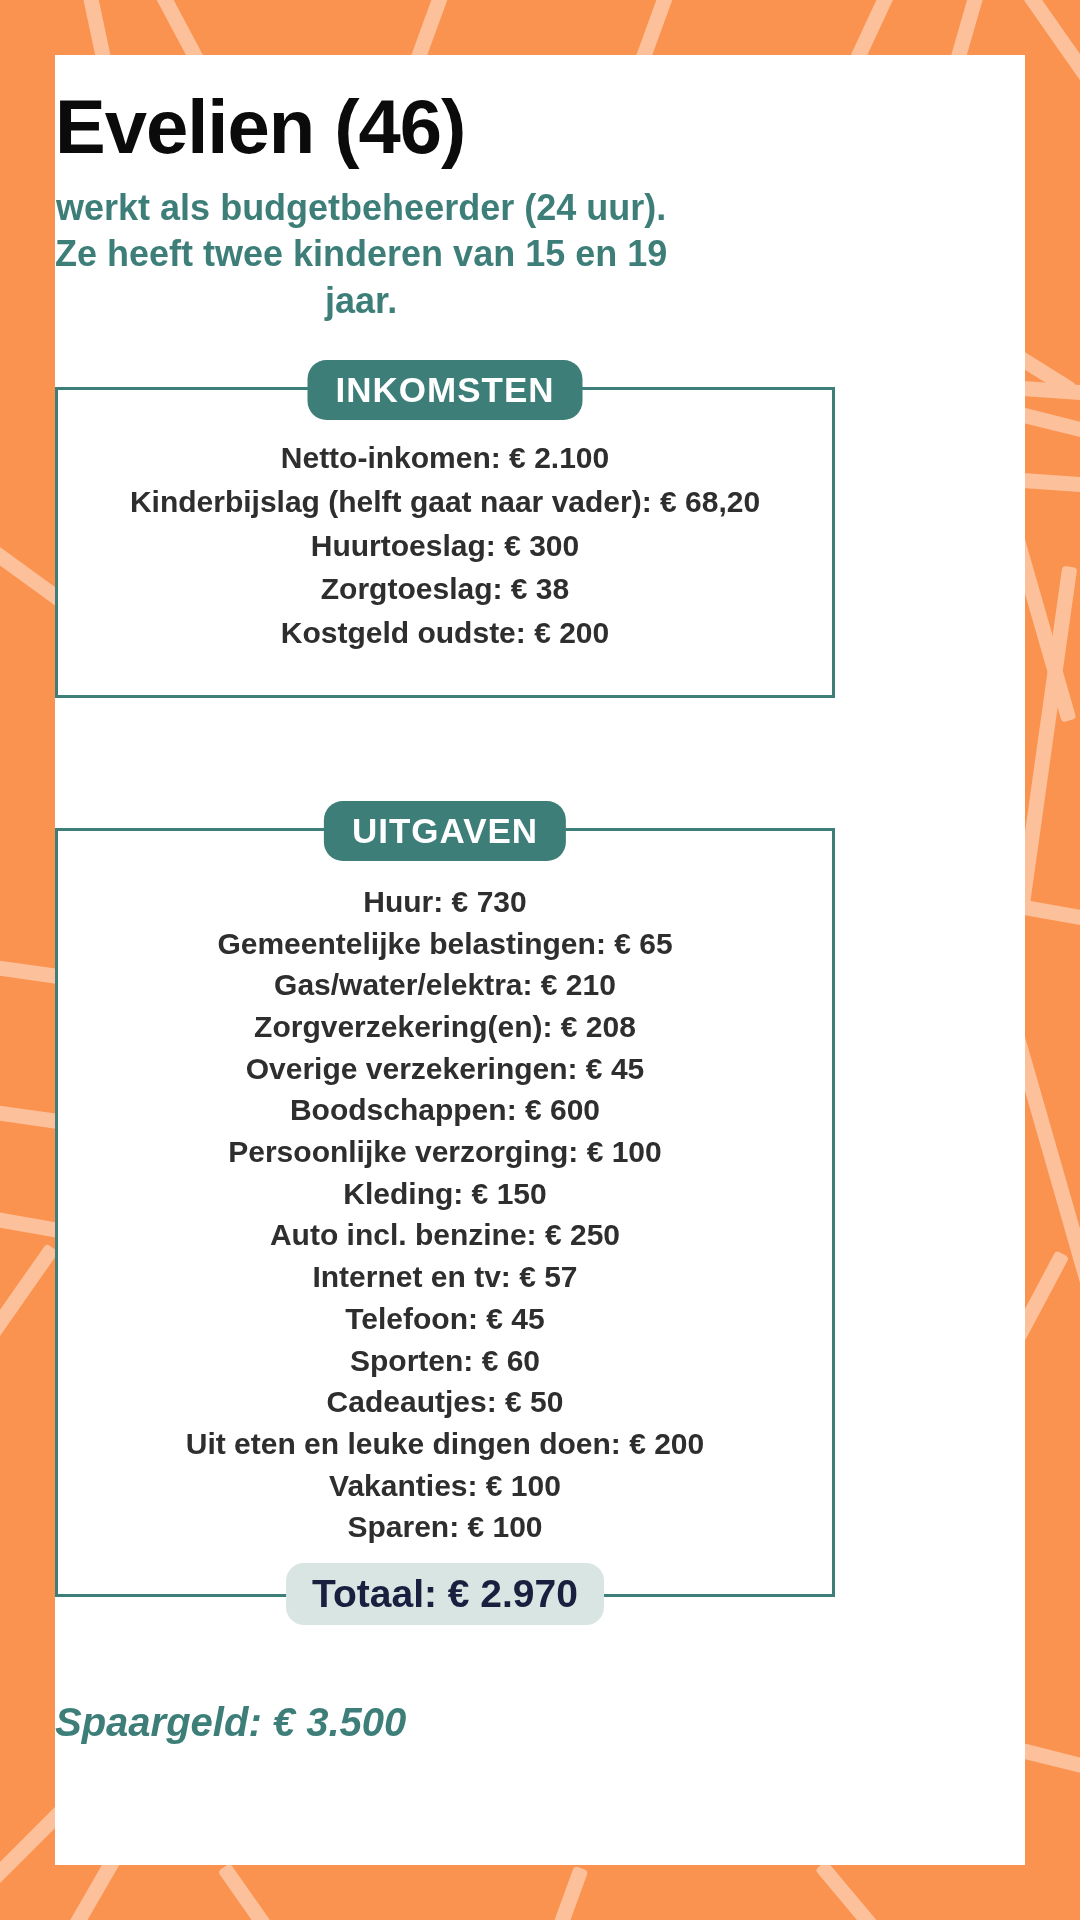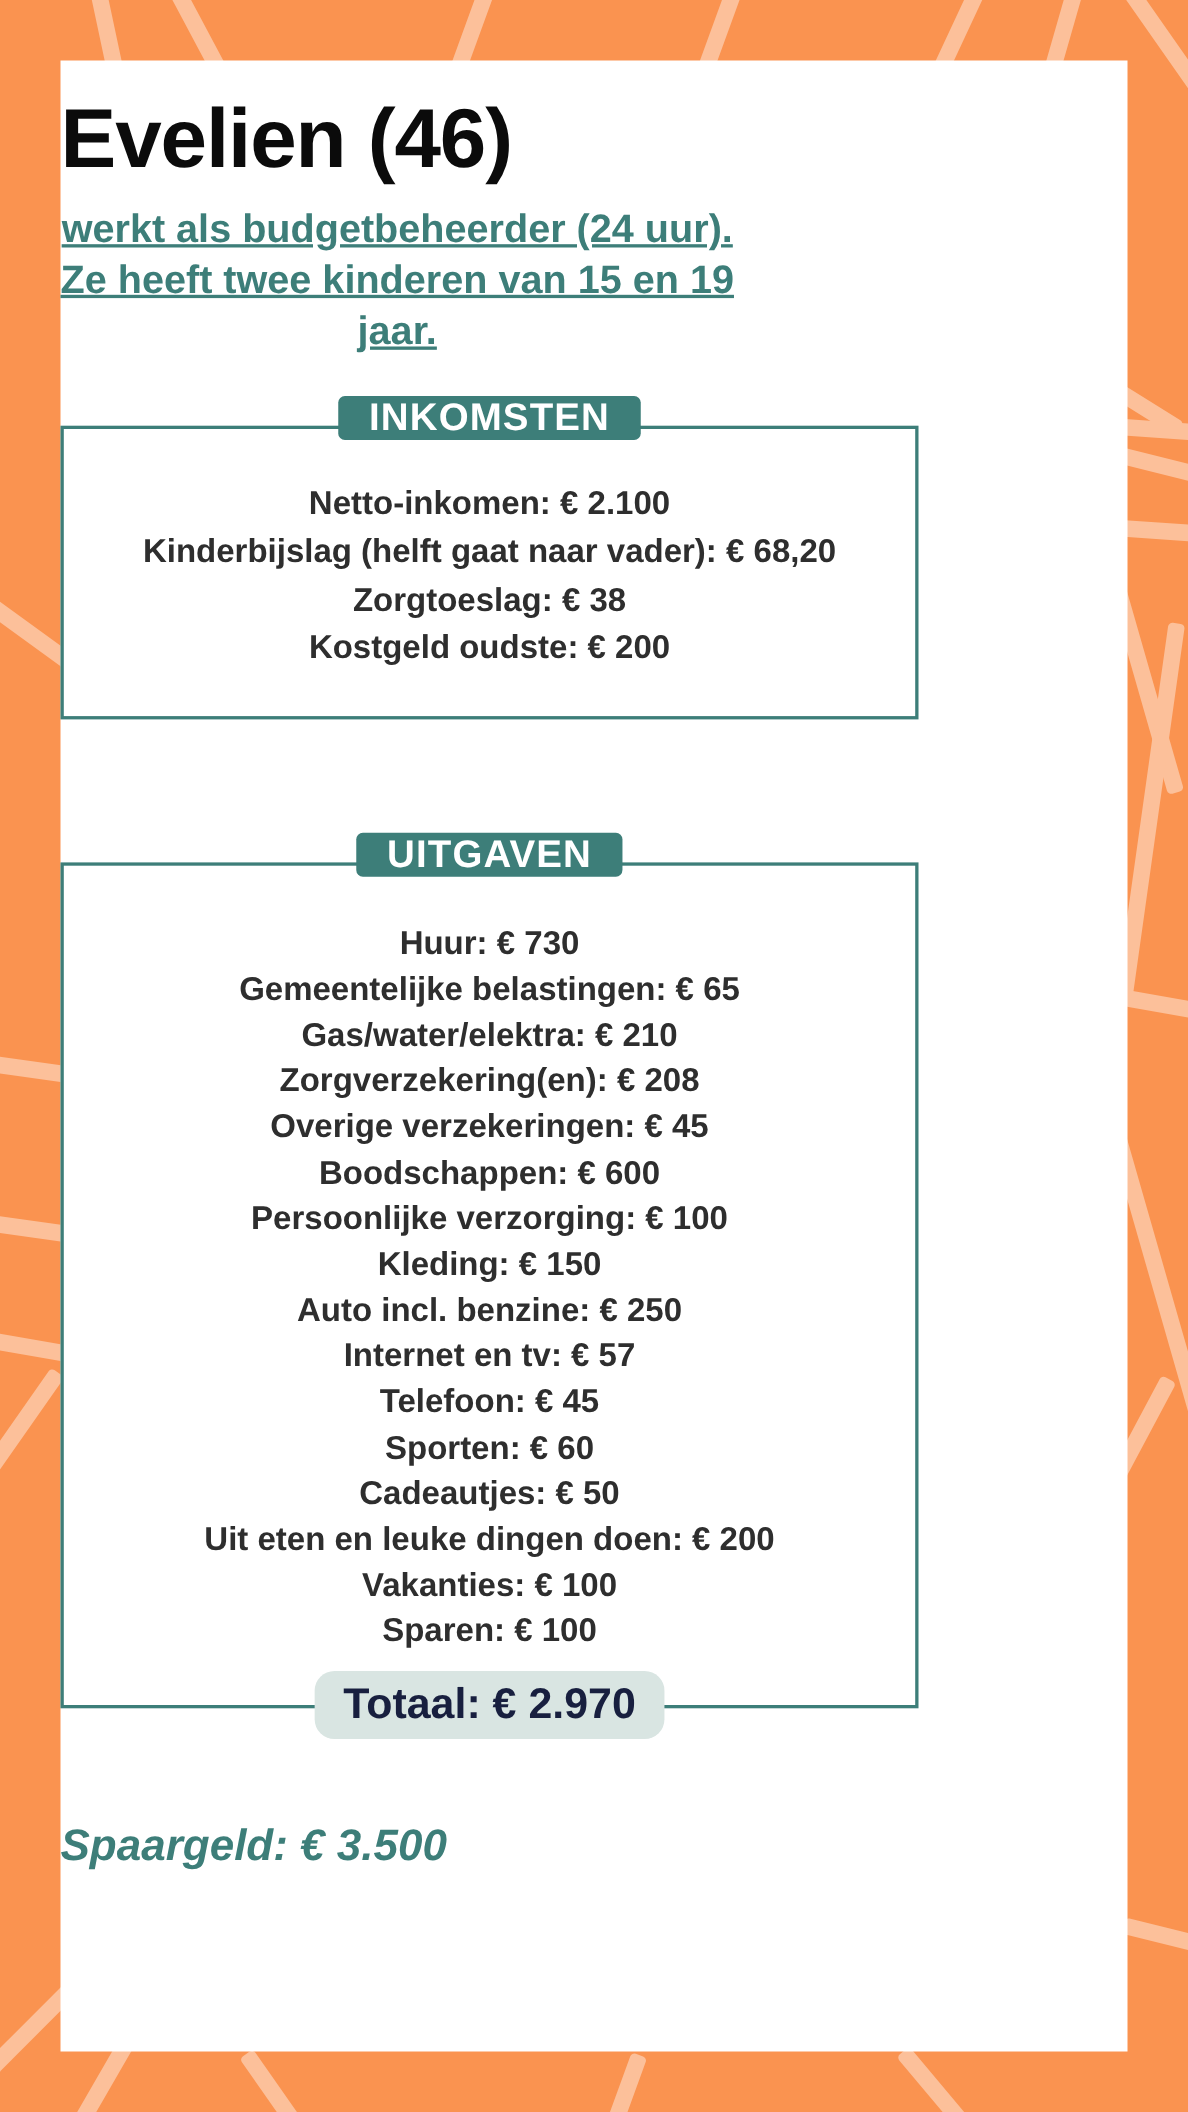--- a/index.html
+++ b/index.html
@@ -37,41 +37,40 @@
     letter-spacing:-1px;
     color:#0B0B0B;
     line-height:1.1;
   }
   .subtitle{
     margin-top:16px;
     color:var(--teal);
     font-size:36px;
     font-weight:800;
     line-height:1.3;
-    text-decoration:underline;
   }
   .box{
     position:relative;
     width:780px;
     border:3px solid var(--teal);
   }
   .box-income{margin-top:62px;}
   .box-expenses{margin-top:130px;}
   .box-badge{
     position:absolute;
     top:-30px;
     left:50%;
     transform:translateX(-50%);
     background:var(--teal);
     color:#FFFFFF;
     font-size:35px;
     font-weight:900;
     letter-spacing:1px;
-    padding:0 28px;
-    border-radius:6px;
+    padding:10px 28px;
+    border-radius:19px;
     white-space:nowrap;
   }
   .box-list{padding:46px 10px 40px;}
   .box-expenses .box-list{padding:50px 10px 46px;}
   .line{
     font-size:30px;
     font-weight:700;
     color:var(--text);
     line-height:1.46;
     white-space:nowrap;
@@ -143,20 +142,21 @@
     <div>werkt als budgetbeheerder (24 uur).</div>
     <div>Ze heeft twee kinderen van 15 en 19</div>
     <div>jaar.</div>
   </div>
 
   <div class="box box-income">
     <div class="box-badge">INKOMSTEN</div>
     <div class="box-list">
       <div class="line">Netto-inkomen: € 2.100</div>
       <div class="line">Kinderbijslag (helft gaat naar vader): € 68,20</div>
+      <div class="line">Huurtoeslag: € 300</div>
       <div class="line">Zorgtoeslag: € 38</div>
       <div class="line">Kostgeld oudste: € 200</div>
     </div>
   </div>
 
   <div class="box box-expenses">
     <div class="box-badge">UITGAVEN</div>
     <div class="box-list">
       <div class="line">Huur: € 730</div>
       <div class="line">Gemeentelijke belastingen: € 65</div>

